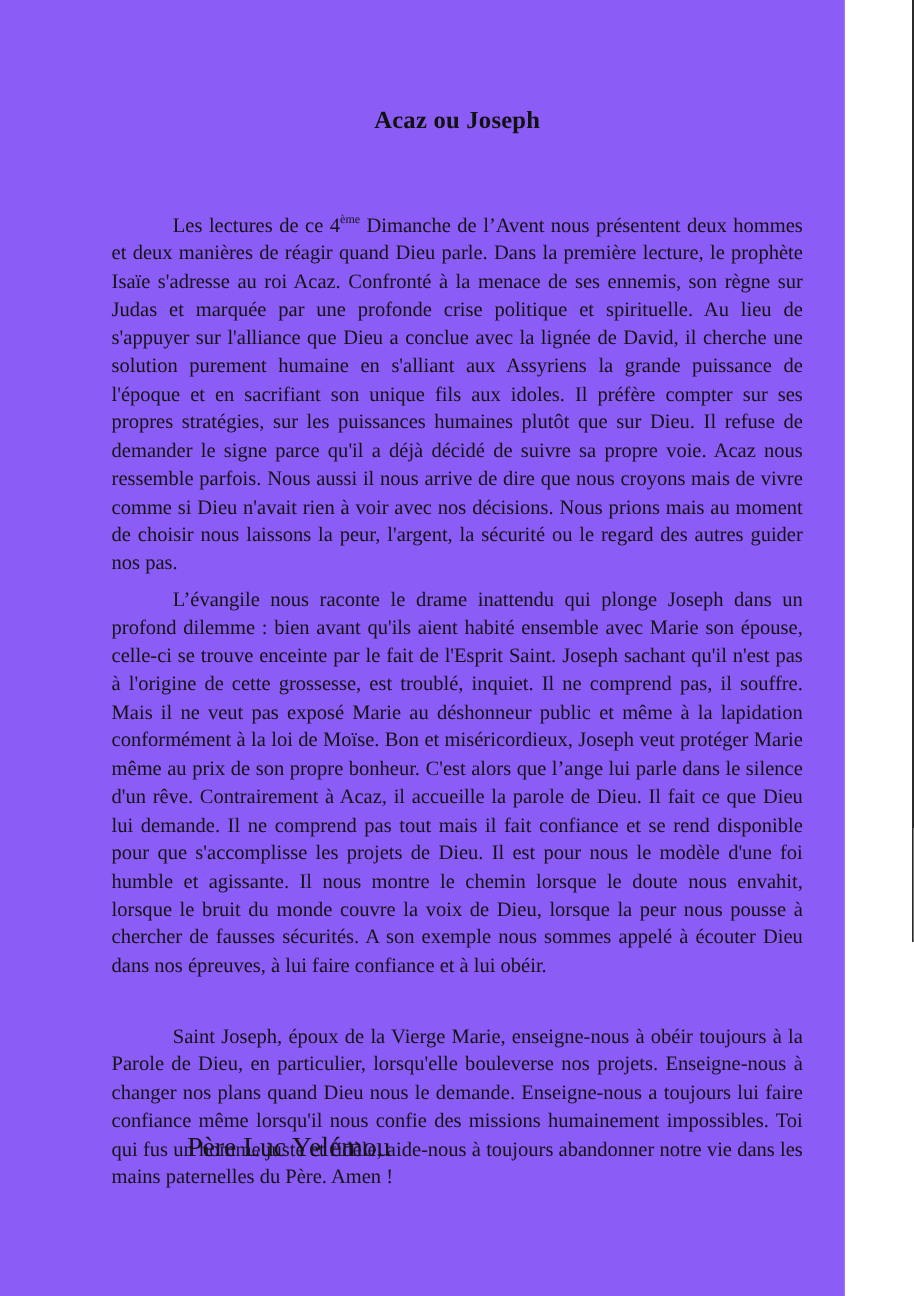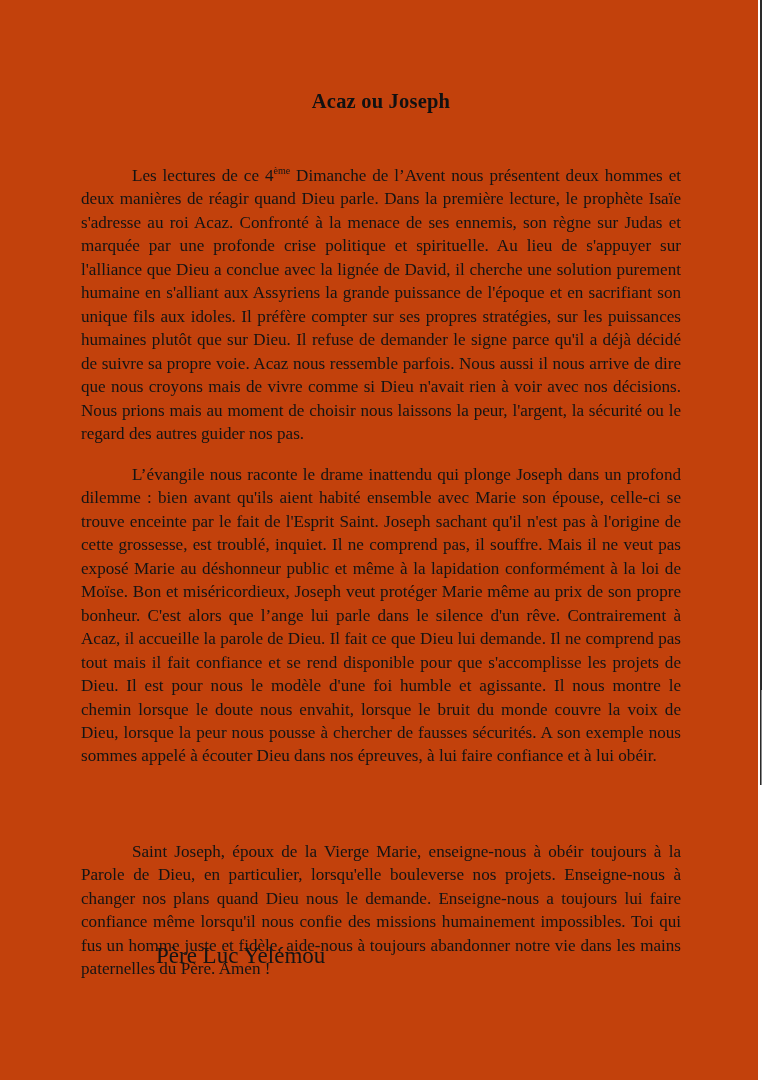--- a/index.html
+++ b/index.html
@@ -1,31 +1,31 @@
 <!DOCTYPE html>
 <html><head>
 <meta charset="utf-8">
 <style>
   html, body { margin:0; padding:0; background:#ffffff; }
   body { width:762px; height:1080px; position:relative; overflow:hidden; }
-  .page { position:absolute; left:0; top:0; width:758px; height:1080px; background:#c2410c; }
+  .page { position:absolute; left:0; top:0; width:704px; height:1080px; background:#8b5cf6; }
   .edge-line { position:absolute; left:760px; top:0; width:2px; height:785px; background:#2a2a2a; }
   .edge-line-lower { position:absolute; left:761px; top:690px; width:1px; height:95px; background:#8a8a8a; }
   .title {
     position:absolute; left:0; width:762px; top:90px; text-align:center;
     font-family:"Liberation Serif", serif; font-weight:bold; font-size:20.5px; color:#111;
     letter-spacing:0.2px;
   }
   .body-text {
     position:absolute; left:81px; width:600px;
     font-family:"Liberation Serif", serif; font-size:17.1px; line-height:23.45px; color:#141414;
   }
-  .para { margin:0; text-align:justify; text-indent:51px; }
+  .para { margin:12px; text-align:justify; text-indent:51px; }
   .p1 { top:164px; }
-  .p2 { top:463px; }
+  .p2 { top:476px; }
   .p3 { top:840px; }
   sup { font-size:10px; line-height:0; vertical-align:7px; }
   .signature {
     position:absolute; left:156px; top:943px;
     font-family:"Liberation Serif", serif; font-size:23px; color:#141414;
   }
 </style>
 </head>
 <body>
 

